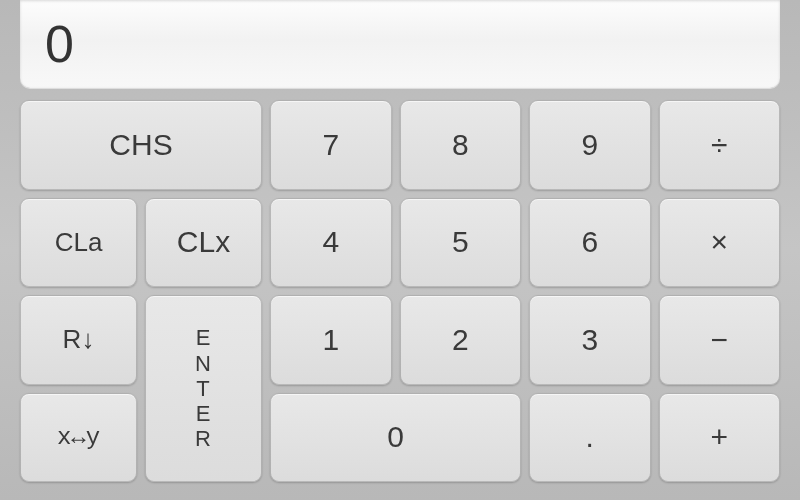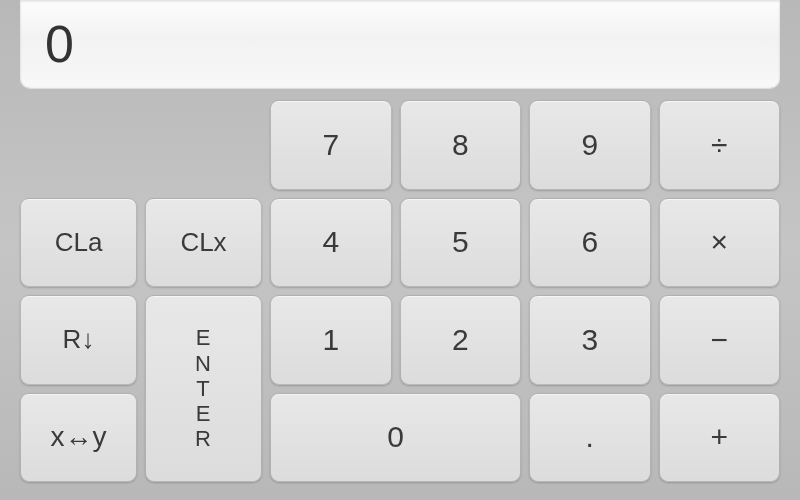--- a/index.html
+++ b/index.html
@@ -55,53 +55,56 @@
       color: #3a3a3a;
       cursor: pointer;
       user-select: none;
     }
     .key-chs { grid-column: 1 / 3; grid-row: 1; }
     .key-7 { grid-column: 3; grid-row: 1; }
     .key-8 { grid-column: 4; grid-row: 1; }
     .key-9 { grid-column: 5; grid-row: 1; }
     .key-div { grid-column: 6; grid-row: 1; }
     .key-cla { grid-column: 1; grid-row: 2; font-size: 26px; text-align: right; }
-    .key-clx { grid-column: 2; grid-row: 2; font-size: 26px; }
+    .key-clx { grid-column: 2; grid-row: 2; font-size: 30px; }
     .key-4 { grid-column: 3; grid-row: 2; }
     .key-5 { grid-column: 4; grid-row: 2; }
     .key-6 { grid-column: 5; grid-row: 2; }
     .key-mul { grid-column: 6; grid-row: 2; }
     .key-rdown { grid-column: 1; grid-row: 3; font-size: 26px; }
     .key-enter {
       grid-column: 2;
       grid-row: 3 / 5;
       flex-direction: column;
       font-size: 22px;
       line-height: 1.15;
       letter-spacing: 1px;
       padding: 8px 0;
     }
     .key-enter span { display: block; }
     .key-1 { grid-column: 3; grid-row: 3; }
     .key-2 { grid-column: 4; grid-row: 3; }
     .key-3 { grid-column: 5; grid-row: 3; }
     .key-sub { grid-column: 6; grid-row: 3; }
-    .key-xy { grid-column: 1; grid-row: 4; font-size: 28px; }
+    .key-xy { grid-column: 1; grid-row: 4; font-size: 24px; font-family: Liberation Mono, monospace; }
     .key-0 { grid-column: 3 / 5; grid-row: 4; }
     .key-dot { grid-column: 5; grid-row: 4; }
     .key-add { grid-column: 6; grid-row: 4; }
   </style>
 </head>
 <body>
 
 <div class="calculator">
   <div class="display">
     <span>0</span>
   </div>
   <div class="keypad">
+    <div class="key key-chs">
+        <span>CHS</span>
+      </div>
     <div class="key key-7">
         <span>7</span>
       </div>
     <div class="key key-8">
         <span>8</span>
       </div>
     <div class="key key-9">
         <span>9</span>
       </div>
     <div class="key key-div">

